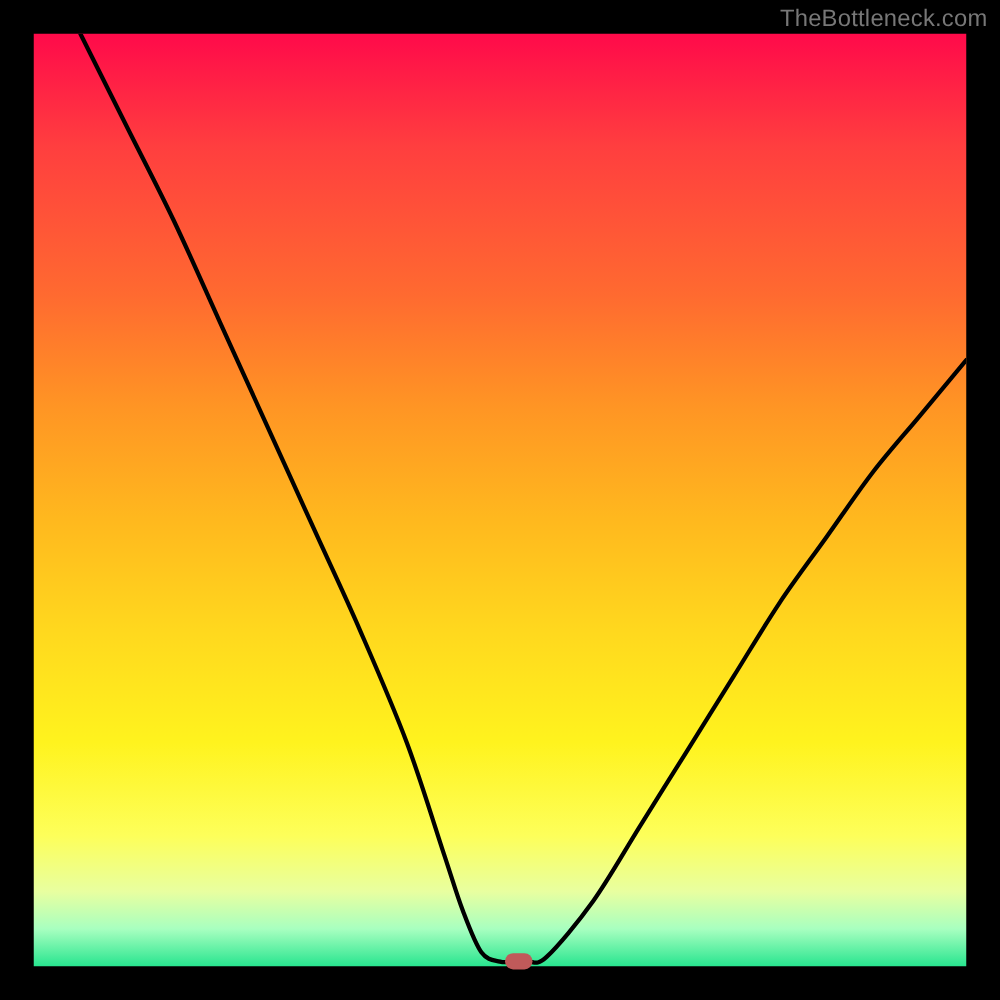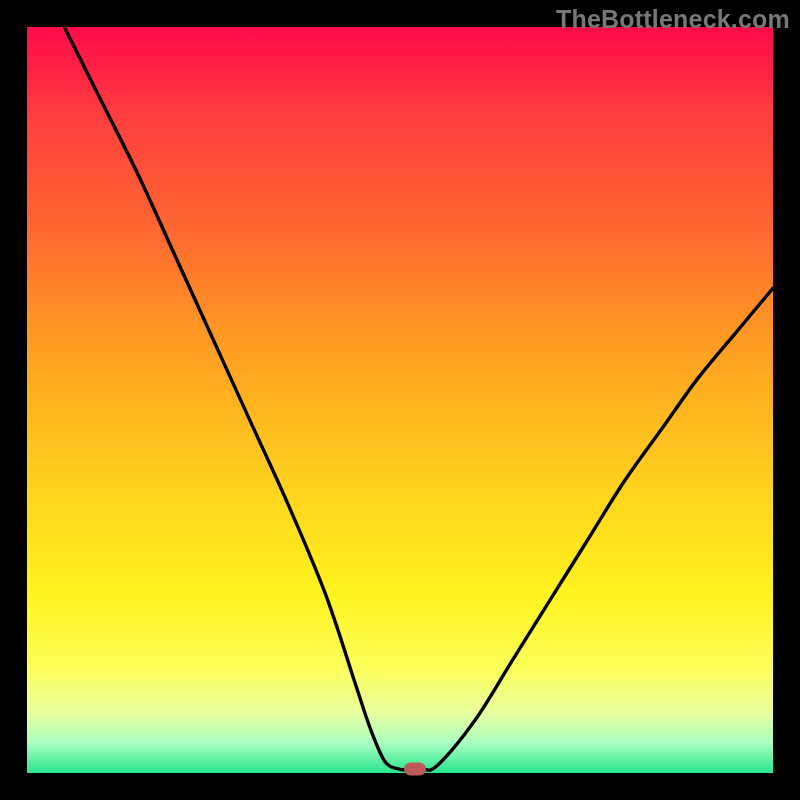--- a/index.html
+++ b/index.html
@@ -15,22 +15,22 @@
     position: relative;
     width: 800px;
     height: 800px;
     background: #000;
   }
   .watermark {
     position: absolute;
     top: 5px;
     right: 10px;
     color: #777;
-    font-size: 25px;
-    font-weight: 700;
+    font-size: 19px;
+    font-weight: 400;
     z-index: 10;
     letter-spacing: 0.2px;
   }
   .plot-area {
     position: absolute;
     left: 27px;
     top: 27px;
     width: 746px;
     height: 746px;
   }

